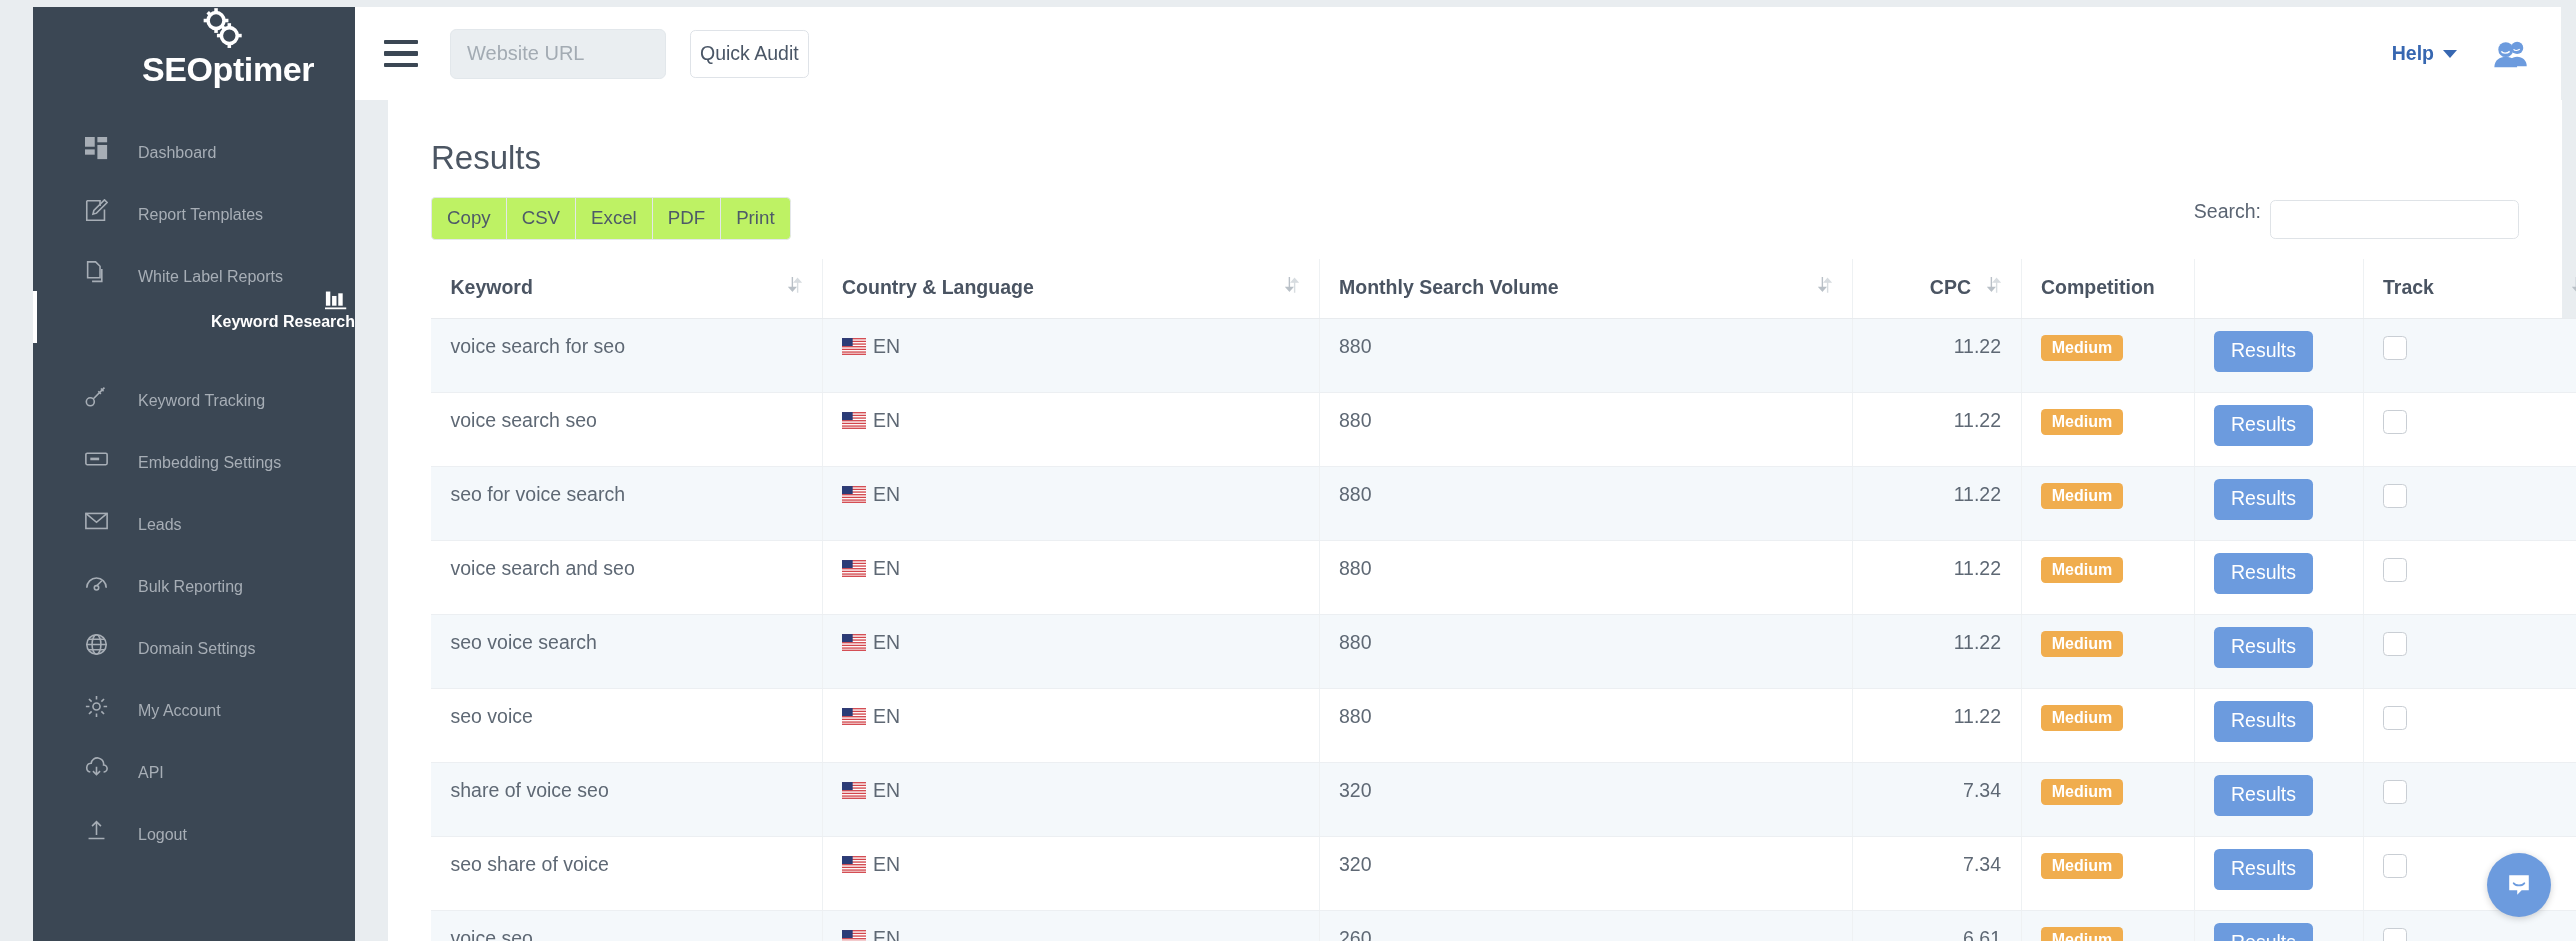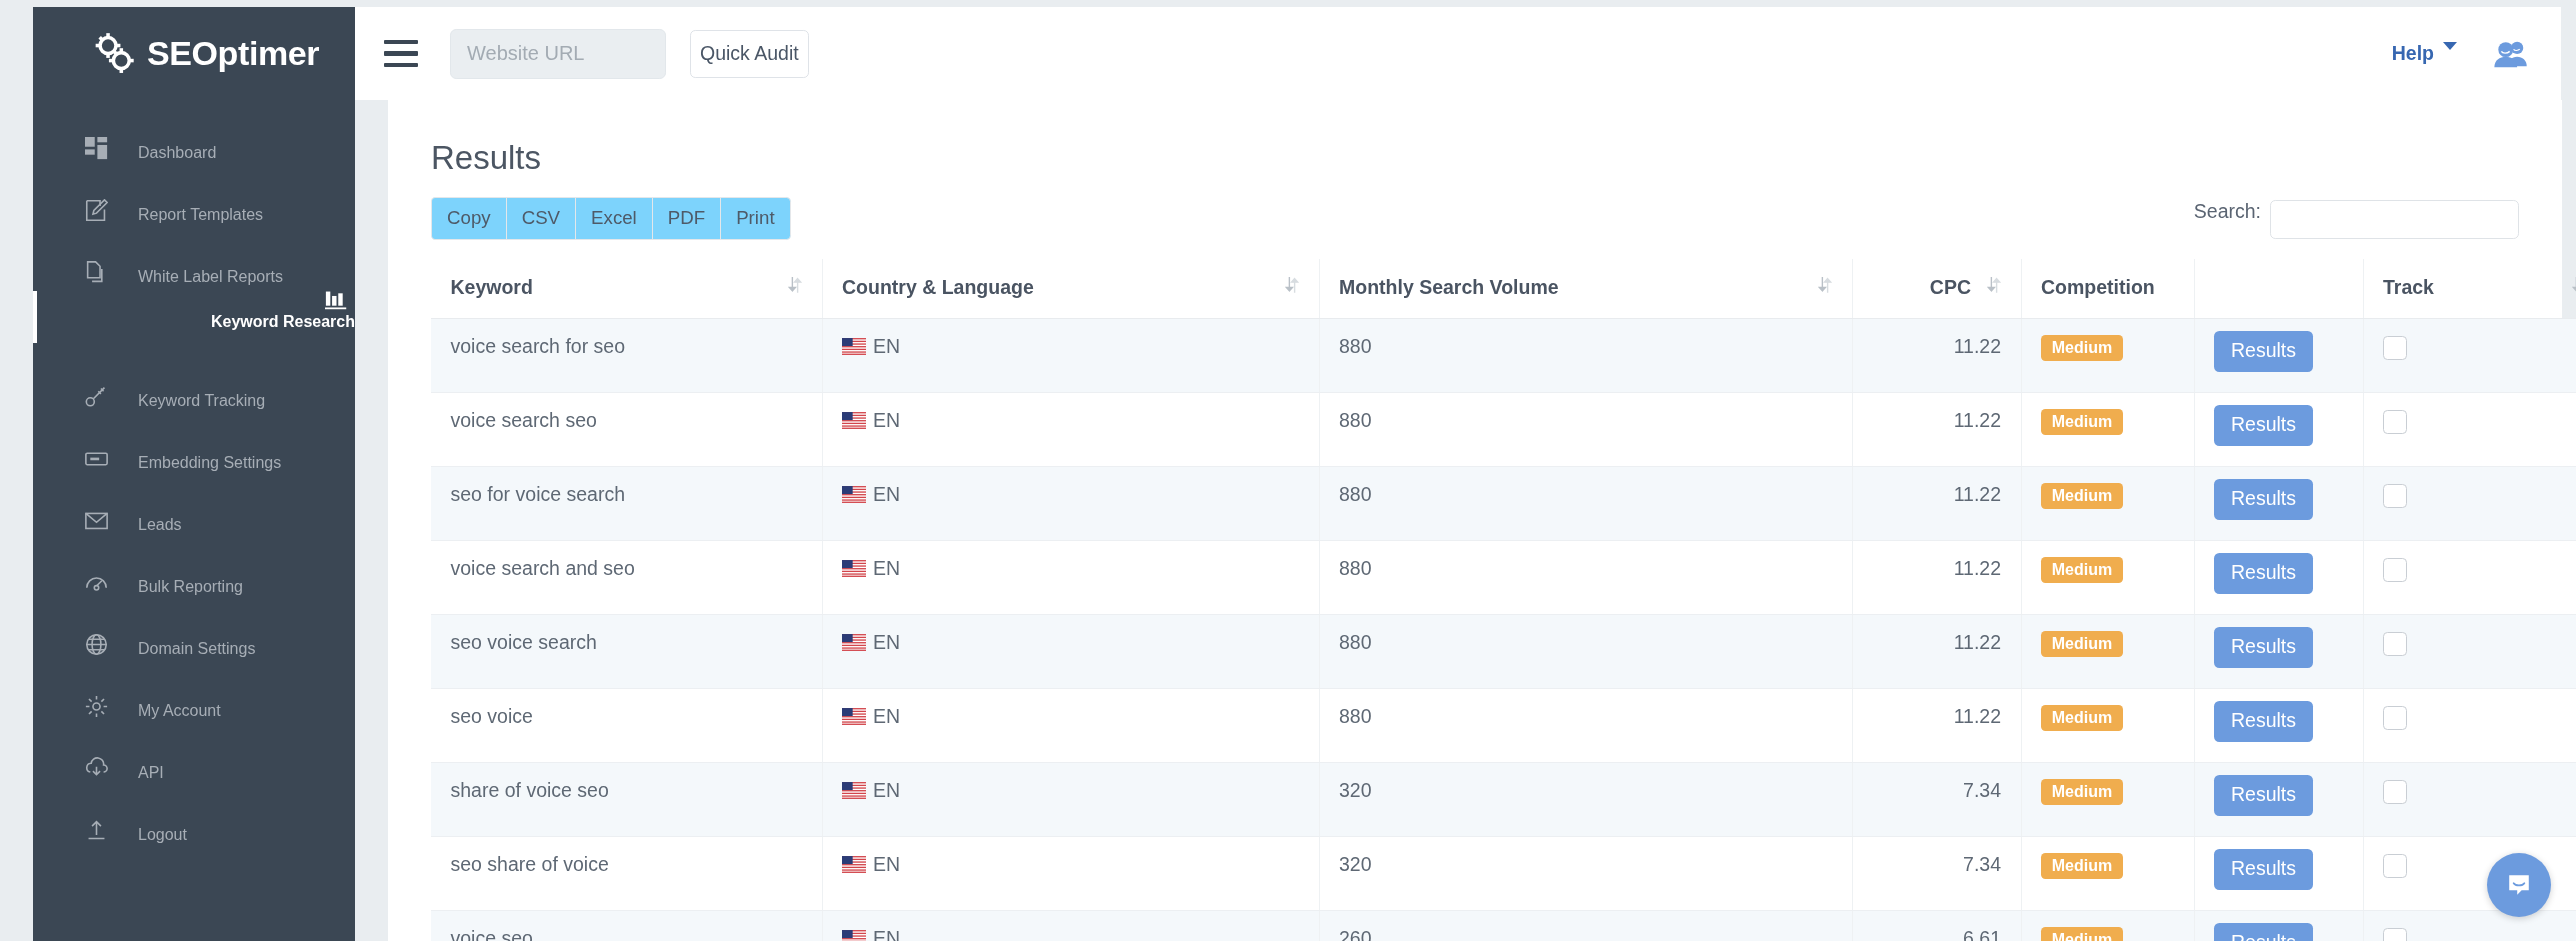--- a/index.html
+++ b/index.html
@@ -19,20 +19,21 @@
   #sidebar {
     position: absolute; left: 33px; top: 7px;
     width: 322px; height: 934px;
     background: #3b4754;
     z-index: 5;
   }
   #logo-area {
     height: 93px;
     display: flex; align-items: center;
     padding-left: 60px;
+    flex-direction: column;
   }
   #logo-mark { width: 46px; height: 43px; flex: none; }
   #logo-text {
     color: #ffffff;
     font-size: 34px;
     font-weight: bold;
     letter-spacing: -0.4px;
     margin-left: 8px;
   }
   .nav-item {
@@ -98,21 +99,21 @@
   #topbar-right {
     margin-left: auto;
     display: flex; align-items: center;
     padding-right: 32px;
   }
   #help-btn {
     color: #3767b1;
     font-size: 19.5px;
     font-weight: bold;
     cursor: pointer;
-    display: flex; align-items: flex-start;
+    display: flex; align-items: center;
   }
   #help-caret {
     margin-left: 9px;
     width: 0; height: 0;
     border-left: 7px solid transparent;
     border-right: 7px solid transparent;
     border-top: 8px solid #3767b1;
   }
   #avatar { margin-left: 36px; cursor: pointer; display: flex; }
 
@@ -136,21 +137,21 @@
     margin: 0 0 19.5px 0;
   }
   #table-tools {
     display: flex; align-items: flex-start;
     justify-content: space-between;
   }
   #export-group { display: flex; }
   .export-btn {
     height: 43px;
     padding: 0 15px;
-    background: #7dd3fc;
+    background: #bef264;
     border: 0.9px solid #e4e7ea;
     border-right: none;
     color: #4e5a68;
     font-size: 18.7px;
     font-family: "Liberation Sans", sans-serif;
     cursor: pointer;
     display: flex; align-items: center;
   }
   .export-btn:first-child { border-radius: 4.4px 0 0 4.4px; }
   .export-btn:last-child { border-right: 0.9px solid #e4e7ea; border-radius: 0 4.4px 4.4px 0; }

